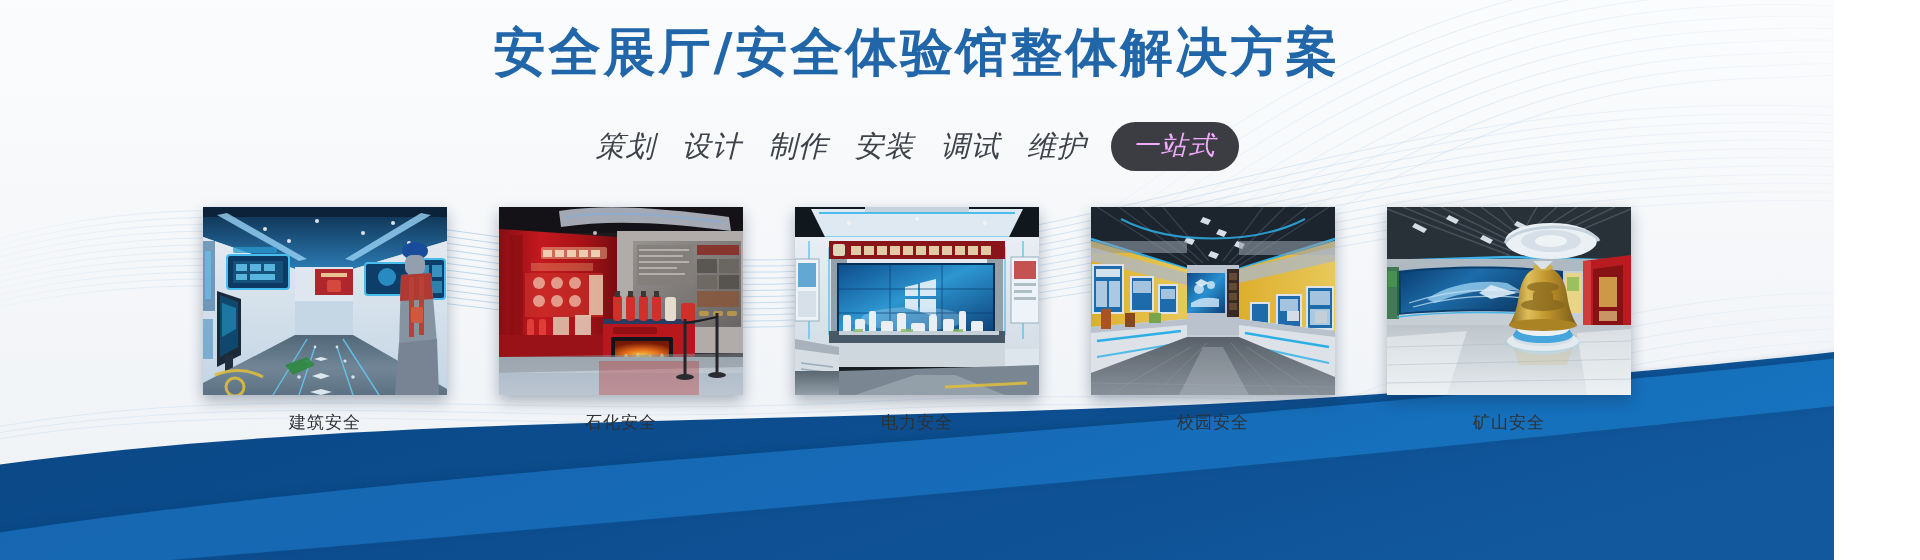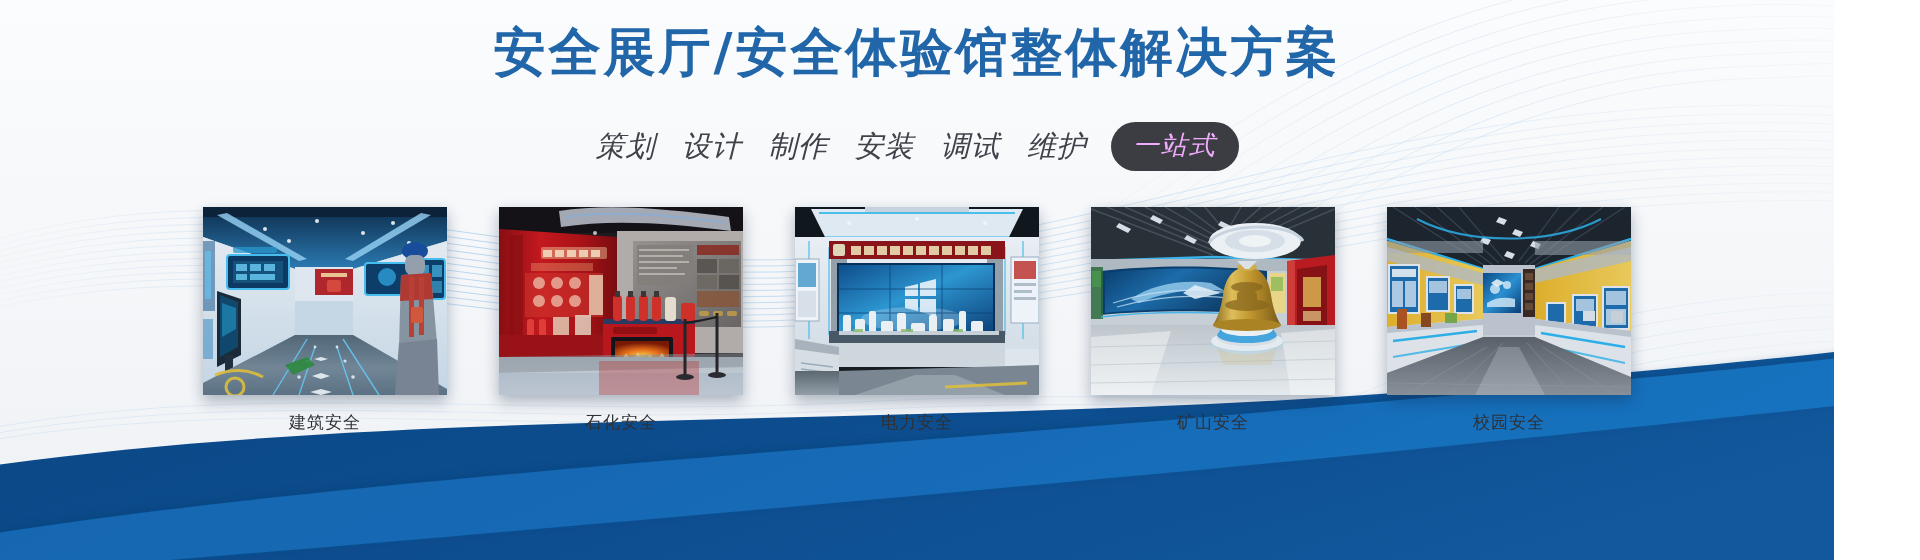--- a/index.html
+++ b/index.html
@@ -565,20 +565,143 @@
           <rect x="0" y="0" width="244" height="188" fill="#0b2f55" opacity=".04"></rect>
         </svg>
       </div>
       <div class="thumb-caption">电力安全</div>
     </div>
 
     <div class="thumb">
       <div class="thumb-frame">
         <svg viewBox="0 0 244 188" xmlns="http://www.w3.org/2000/svg">
           <defs>
+            <linearGradient id="t5floor" x1="0" y1="0" x2="0" y2="1">
+              <stop offset="0%" stop-color="#5d646b"></stop>
+                <stop offset="100%" stop-color="#8e969d"></stop>
+            </linearGradient>
+            <linearGradient id="t5yellow" x1="0" y1="0" x2="1" y2="0">
+              <stop offset="0%" stop-color="#e8b62c"></stop>
+                <stop offset="100%" stop-color="#f4d25c"></stop>
+            </linearGradient>
+            <linearGradient id="t5media" x1="0" y1="0" x2="1" y2="1">
+              <stop offset="0%" stop-color="#0d4d8c"></stop>
+                <stop offset="50%" stop-color="#2c96d8"></stop>
+              <stop offset="100%" stop-color="#0b3f78"></stop>
+            </linearGradient>
+          </defs>
+          <rect width="244" height="188" fill="#cfd6dc"></rect>
+
+          <path d="M0,0 L244,0 L244,34 L150,64 L96,64 L0,34 Z" fill="#1d242c"></path>
+          <g stroke="#39434e" stroke-width="1.3">
+            <path d="M6,0 L100,60"></path>
+              <path d="M28,0 L106,58"></path>
+              <path d="M50,0 L112,56"></path>
+              <path d="M72,0 L118,54"></path>
+            <path d="M238,0 L146,60"></path>
+              <path d="M216,0 L142,58"></path>
+              <path d="M194,0 L138,56"></path>
+              <path d="M172,0 L132,54"></path>
+          </g>
+          <g fill="#f4f9ff" opacity=".92">
+            <path d="M112,10 l8,3 l-3,5 l-8,-3 z"></path>
+            <path d="M128,22 l8,3 l-3,5 l-8,-3 z"></path>
+            <path d="M96,30 l8,3 l-3,5 l-8,-3 z"></path>
+            <path d="M146,34 l8,3 l-3,5 l-8,-3 z"></path>
+            <path d="M120,44 l8,3 l-3,5 l-8,-3 z"></path>
+          </g>
+
+          <path d="M0,32 L96,62 L148,62 L244,32" stroke="#2fb6ef" stroke-width="2.6" fill="none"></path>
+          <path d="M30,12 C80,38 164,38 214,12" stroke="#2fb6ef" stroke-width="2" fill="none" opacity=".85"></path>
+
+          <rect x="96" y="58" width="52" height="70" fill="#c3ccd4"></rect>
+
+          <rect x="96" y="66" width="38" height="40" fill="url(#t5media)"></rect>
+          <g fill="#d6f0ff" opacity=".85">
+            <circle cx="108" cy="82" r="5"></circle>
+              <circle cx="120" cy="78" r="4"></circle>
+            <path d="M100,96 q12,-8 28,-4 l0,8 l-28,0 z"></path>
+          </g>
+          <path d="M110,72 l8,4 l-8,4 l-6,-4 z" fill="#eef9ff" opacity=".9"></path>
+
+          <rect x="136" y="62" width="12" height="48" fill="#3a2a22"></rect>
+          <g fill="#6a4b36">
+            <rect x="138" y="66" width="8" height="7"></rect>
+              <rect x="138" y="76" width="8" height="7"></rect>
+            <rect x="138" y="86" width="8" height="7"></rect>
+              <rect x="138" y="96" width="8" height="7"></rect>
+          </g>
+
+          <path d="M160,82 l10,-5 l0,3 l12,0 l0,4 l-12,0 l0,3 z" fill="#f4f8fb"></path>
+
+          <path d="M0,34 L96,62 L96,130 L0,172 Z" fill="url(#t5yellow)"></path>
+          <rect x="0" y="34" width="96" height="12" fill="#9aa4ad" opacity=".6"></rect>
+          <path d="M0,40 L96,66 L96,78 L0,54 Z" fill="#b8c1c9" opacity=".8"></path>
+
+          <g>
+            <rect x="2" y="58" width="30" height="48" fill="#1f6fb2" stroke="#e8eef3" stroke-width="2"></rect>
+            <rect x="5" y="62" width="24" height="8" fill="#f2f7fb" opacity=".9"></rect>
+            <g fill="#cfe4f4" opacity=".85">
+              <rect x="5" y="74" width="11" height="26"></rect>
+                <rect x="18" y="74" width="11" height="26"></rect>
+            </g>
+            <rect x="40" y="70" width="22" height="34" fill="#1f6fb2" stroke="#e8eef3" stroke-width="2"></rect>
+            <rect x="42" y="74" width="18" height="12" fill="#cfe4f4" opacity=".8"></rect>
+            <rect x="68" y="78" width="18" height="28" fill="#1f6fb2" stroke="#e8eef3" stroke-width="2"></rect>
+            <rect x="70" y="82" width="14" height="10" fill="#cfe4f4" opacity=".8"></rect>
+          </g>
+
+          <path d="M244,34 L148,62 L148,130 L244,176 Z" fill="url(#t5yellow)"></path>
+          <rect x="148" y="34" width="96" height="14" fill="#9aa4ad" opacity=".6"></rect>
+          <path d="M148,62 L244,40 L244,54 L148,76 Z" fill="#b8c1c9" opacity=".8"></path>
+          <g>
+            <rect x="160" y="96" width="18" height="28" fill="#1f6fb2" stroke="#e8eef3" stroke-width="2"></rect>
+            <rect x="186" y="88" width="24" height="34" fill="#1f6fb2" stroke="#e8eef3" stroke-width="2"></rect>
+            <rect x="189" y="92" width="18" height="12" fill="#cfe4f4" opacity=".8"></rect>
+            <rect x="216" y="80" width="26" height="42" fill="#1f6fb2" stroke="#e8eef3" stroke-width="2"></rect>
+            <rect x="219" y="84" width="20" height="14" fill="#cfe4f4" opacity=".8"></rect>
+            <rect x="219" y="102" width="20" height="16" fill="#e5f1f9" opacity=".75"></rect>
+          </g>
+
+          <path d="M0,120 L96,112 L96,142 L0,166 Z" fill="#e8edf1"></path>
+          <path d="M0,120 L96,112 L96,118 L0,126 Z" fill="#c3ccd4"></path>
+          <path d="M6,134 L90,124" stroke="#2fb6ef" stroke-width="2.5" fill="none"></path>
+          <path d="M6,150 L90,136" stroke="#2fb6ef" stroke-width="2" fill="none" opacity=".8"></path>
+          <rect x="10" y="102" width="10" height="20" fill="#b0561f"></rect>
+          <rect x="34" y="106" width="10" height="14" fill="#8d4a1c"></rect>
+          <rect x="58" y="106" width="12" height="10" fill="#6fa84a" opacity=".9"></rect>
+
+          <path d="M244,124 L148,112 L148,142 L244,170 Z" fill="#e8edf1"></path>
+          <path d="M244,124 L148,112 L148,118 L244,130 Z" fill="#c3ccd4"></path>
+          <path d="M238,140 L154,126" stroke="#2fb6ef" stroke-width="2.5" fill="none"></path>
+          <path d="M238,156 L154,138" stroke="#2fb6ef" stroke-width="2" fill="none" opacity=".8"></path>
+          <rect x="196" y="104" width="12" height="10" fill="#dfe6ec"></rect>
+          <rect x="224" y="104" width="12" height="12" fill="#cfd8df"></rect>
+
+          <path d="M0,166 L96,130 L148,130 L244,170 L244,188 L0,188 Z" fill="url(#t5floor)"></path>
+          <g stroke="#9aa3aa" stroke-width="0.8" opacity=".55">
+            <path d="M0,176 L244,180"></path>
+              <path d="M18,188 L100,140"></path>
+              <path d="M62,188 L116,136"></path>
+            <path d="M186,188 L140,136"></path>
+              <path d="M228,188 L156,140"></path>
+          </g>
+          <g fill="#cfd8df" opacity=".3">
+            <path d="M88,188 L112,140 L132,140 L158,188 Z"></path>
+          </g>
+          <rect x="0" y="0" width="244" height="188" fill="#0b2f55" opacity=".05"></rect>
+        </svg>
+      </div>
+      <div class="thumb-caption">校园安全</div>
+    </div>
+
+    <div class="thumb">
+      <div class="thumb-frame">
+        <svg viewBox="0 0 244 188" xmlns="http://www.w3.org/2000/svg">
+          <defs>
             <linearGradient id="t4floor" x1="0" y1="0" x2="0" y2="1">
               <stop offset="0%" stop-color="#c6ccd2"></stop>
                 <stop offset="100%" stop-color="#eef2f5"></stop>
             </linearGradient>
             <linearGradient id="t4bell" x1="0" y1="0" x2="1" y2="0">
               <stop offset="0%" stop-color="#8d6a1d"></stop>
                 <stop offset="28%" stop-color="#e8c55c"></stop>
               <stop offset="55%" stop-color="#c99a2c"></stop>
                 <stop offset="100%" stop-color="#7e5c17"></stop>
             </linearGradient>
@@ -683,137 +806,14 @@
 
           <path d="M146,54 L166,54 L158,62 L154,62 Z" fill="#e3e9ee"></path>
 
           <path d="M126,140 C136,150 176,150 186,140 L180,158 L132,158 Z" fill="#d8c68a" opacity=".3"></path>
           <rect x="0" y="0" width="244" height="188" fill="#0b2f55" opacity=".04"></rect>
         </svg>
       </div>
       <div class="thumb-caption">矿山安全</div>
     </div>
 
-    <div class="thumb">
-      <div class="thumb-frame">
-        <svg viewBox="0 0 244 188" xmlns="http://www.w3.org/2000/svg">
-          <defs>
-            <linearGradient id="t5floor" x1="0" y1="0" x2="0" y2="1">
-              <stop offset="0%" stop-color="#5d646b"></stop>
-                <stop offset="100%" stop-color="#8e969d"></stop>
-            </linearGradient>
-            <linearGradient id="t5yellow" x1="0" y1="0" x2="1" y2="0">
-              <stop offset="0%" stop-color="#e8b62c"></stop>
-                <stop offset="100%" stop-color="#f4d25c"></stop>
-            </linearGradient>
-            <linearGradient id="t5media" x1="0" y1="0" x2="1" y2="1">
-              <stop offset="0%" stop-color="#0d4d8c"></stop>
-                <stop offset="50%" stop-color="#2c96d8"></stop>
-              <stop offset="100%" stop-color="#0b3f78"></stop>
-            </linearGradient>
-          </defs>
-          <rect width="244" height="188" fill="#cfd6dc"></rect>
-
-          <path d="M0,0 L244,0 L244,34 L150,64 L96,64 L0,34 Z" fill="#1d242c"></path>
-          <g stroke="#39434e" stroke-width="1.3">
-            <path d="M6,0 L100,60"></path>
-              <path d="M28,0 L106,58"></path>
-              <path d="M50,0 L112,56"></path>
-              <path d="M72,0 L118,54"></path>
-            <path d="M238,0 L146,60"></path>
-              <path d="M216,0 L142,58"></path>
-              <path d="M194,0 L138,56"></path>
-              <path d="M172,0 L132,54"></path>
-          </g>
-          <g fill="#f4f9ff" opacity=".92">
-            <path d="M112,10 l8,3 l-3,5 l-8,-3 z"></path>
-            <path d="M128,22 l8,3 l-3,5 l-8,-3 z"></path>
-            <path d="M96,30 l8,3 l-3,5 l-8,-3 z"></path>
-            <path d="M146,34 l8,3 l-3,5 l-8,-3 z"></path>
-            <path d="M120,44 l8,3 l-3,5 l-8,-3 z"></path>
-          </g>
-
-          <path d="M0,32 L96,62 L148,62 L244,32" stroke="#2fb6ef" stroke-width="2.6" fill="none"></path>
-          <path d="M30,12 C80,38 164,38 214,12" stroke="#2fb6ef" stroke-width="2" fill="none" opacity=".85"></path>
-
-          <rect x="96" y="58" width="52" height="70" fill="#c3ccd4"></rect>
-
-          <rect x="96" y="66" width="38" height="40" fill="url(#t5media)"></rect>
-          <g fill="#d6f0ff" opacity=".85">
-            <circle cx="108" cy="82" r="5"></circle>
-              <circle cx="120" cy="78" r="4"></circle>
-            <path d="M100,96 q12,-8 28,-4 l0,8 l-28,0 z"></path>
-          </g>
-          <path d="M110,72 l8,4 l-8,4 l-6,-4 z" fill="#eef9ff" opacity=".9"></path>
-
-          <rect x="136" y="62" width="12" height="48" fill="#3a2a22"></rect>
-          <g fill="#6a4b36">
-            <rect x="138" y="66" width="8" height="7"></rect>
-              <rect x="138" y="76" width="8" height="7"></rect>
-            <rect x="138" y="86" width="8" height="7"></rect>
-              <rect x="138" y="96" width="8" height="7"></rect>
-          </g>
-
-          <path d="M160,82 l10,-5 l0,3 l12,0 l0,4 l-12,0 l0,3 z" fill="#f4f8fb"></path>
-
-          <path d="M0,34 L96,62 L96,130 L0,172 Z" fill="url(#t5yellow)"></path>
-          <rect x="0" y="34" width="96" height="12" fill="#9aa4ad" opacity=".6"></rect>
-          <path d="M0,40 L96,66 L96,78 L0,54 Z" fill="#b8c1c9" opacity=".8"></path>
-
-          <g>
-            <rect x="2" y="58" width="30" height="48" fill="#1f6fb2" stroke="#e8eef3" stroke-width="2"></rect>
-            <rect x="5" y="62" width="24" height="8" fill="#f2f7fb" opacity=".9"></rect>
-            <g fill="#cfe4f4" opacity=".85">
-              <rect x="5" y="74" width="11" height="26"></rect>
-                <rect x="18" y="74" width="11" height="26"></rect>
-            </g>
-            <rect x="40" y="70" width="22" height="34" fill="#1f6fb2" stroke="#e8eef3" stroke-width="2"></rect>
-            <rect x="42" y="74" width="18" height="12" fill="#cfe4f4" opacity=".8"></rect>
-            <rect x="68" y="78" width="18" height="28" fill="#1f6fb2" stroke="#e8eef3" stroke-width="2"></rect>
-            <rect x="70" y="82" width="14" height="10" fill="#cfe4f4" opacity=".8"></rect>
-          </g>
-
-          <path d="M244,34 L148,62 L148,130 L244,176 Z" fill="url(#t5yellow)"></path>
-          <rect x="148" y="34" width="96" height="14" fill="#9aa4ad" opacity=".6"></rect>
-          <path d="M148,62 L244,40 L244,54 L148,76 Z" fill="#b8c1c9" opacity=".8"></path>
-          <g>
-            <rect x="160" y="96" width="18" height="28" fill="#1f6fb2" stroke="#e8eef3" stroke-width="2"></rect>
-            <rect x="186" y="88" width="24" height="34" fill="#1f6fb2" stroke="#e8eef3" stroke-width="2"></rect>
-            <rect x="189" y="92" width="18" height="12" fill="#cfe4f4" opacity=".8"></rect>
-            <rect x="216" y="80" width="26" height="42" fill="#1f6fb2" stroke="#e8eef3" stroke-width="2"></rect>
-            <rect x="219" y="84" width="20" height="14" fill="#cfe4f4" opacity=".8"></rect>
-            <rect x="219" y="102" width="20" height="16" fill="#e5f1f9" opacity=".75"></rect>
-          </g>
-
-          <path d="M0,120 L96,112 L96,142 L0,166 Z" fill="#e8edf1"></path>
-          <path d="M0,120 L96,112 L96,118 L0,126 Z" fill="#c3ccd4"></path>
-          <path d="M6,134 L90,124" stroke="#2fb6ef" stroke-width="2.5" fill="none"></path>
-          <path d="M6,150 L90,136" stroke="#2fb6ef" stroke-width="2" fill="none" opacity=".8"></path>
-          <rect x="10" y="102" width="10" height="20" fill="#b0561f"></rect>
-          <rect x="34" y="106" width="10" height="14" fill="#8d4a1c"></rect>
-          <rect x="58" y="106" width="12" height="10" fill="#6fa84a" opacity=".9"></rect>
-
-          <path d="M244,124 L148,112 L148,142 L244,170 Z" fill="#e8edf1"></path>
-          <path d="M244,124 L148,112 L148,118 L244,130 Z" fill="#c3ccd4"></path>
-          <path d="M238,140 L154,126" stroke="#2fb6ef" stroke-width="2.5" fill="none"></path>
-          <path d="M238,156 L154,138" stroke="#2fb6ef" stroke-width="2" fill="none" opacity=".8"></path>
-          <rect x="196" y="104" width="12" height="10" fill="#dfe6ec"></rect>
-          <rect x="224" y="104" width="12" height="12" fill="#cfd8df"></rect>
-
-          <path d="M0,166 L96,130 L148,130 L244,170 L244,188 L0,188 Z" fill="url(#t5floor)"></path>
-          <g stroke="#9aa3aa" stroke-width="0.8" opacity=".55">
-            <path d="M0,176 L244,180"></path>
-              <path d="M18,188 L100,140"></path>
-              <path d="M62,188 L116,136"></path>
-            <path d="M186,188 L140,136"></path>
-              <path d="M228,188 L156,140"></path>
-          </g>
-          <g fill="#cfd8df" opacity=".3">
-            <path d="M88,188 L112,140 L132,140 L158,188 Z"></path>
-          </g>
-          <rect x="0" y="0" width="244" height="188" fill="#0b2f55" opacity=".05"></rect>
-        </svg>
-      </div>
-      <div class="thumb-caption">校园安全</div>
-    </div>
-
   </div>
 </div>
 
 </body></html>

